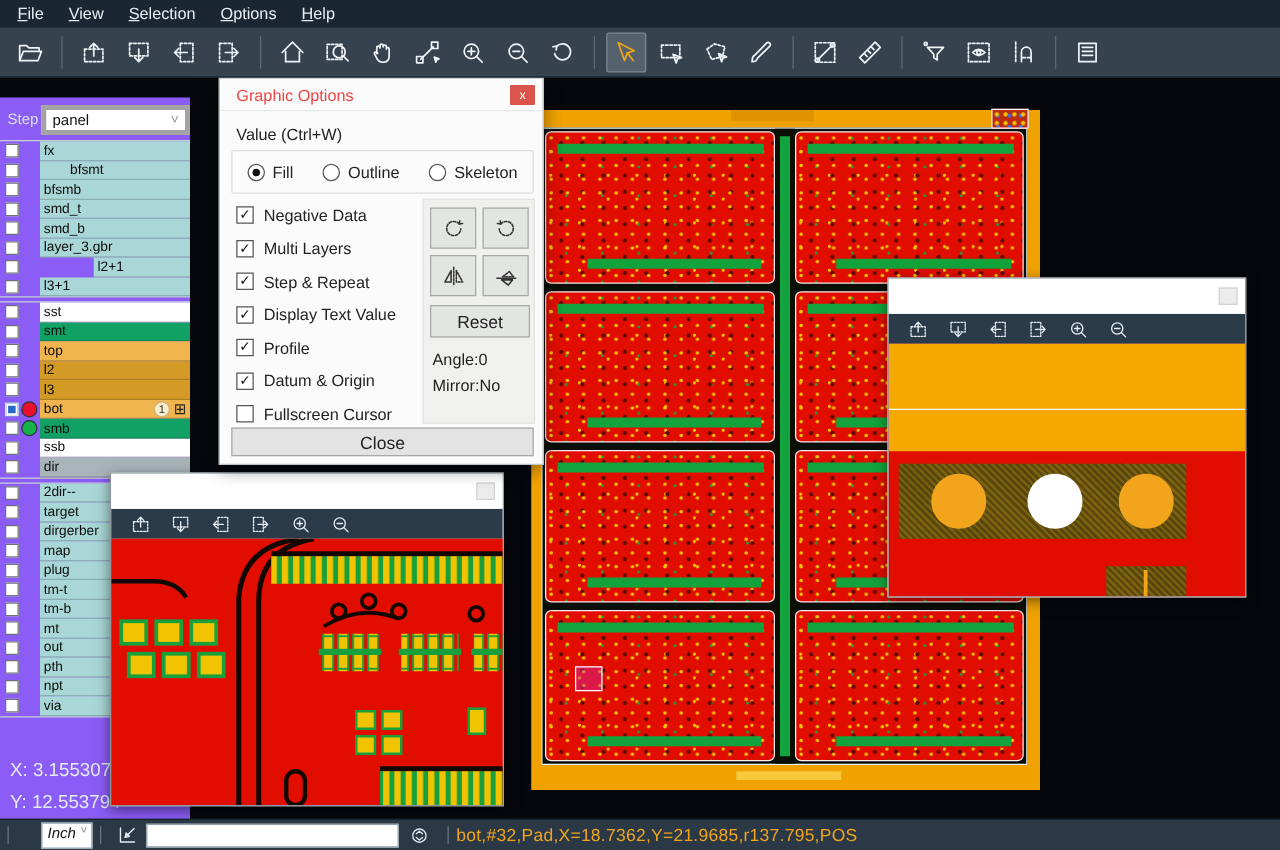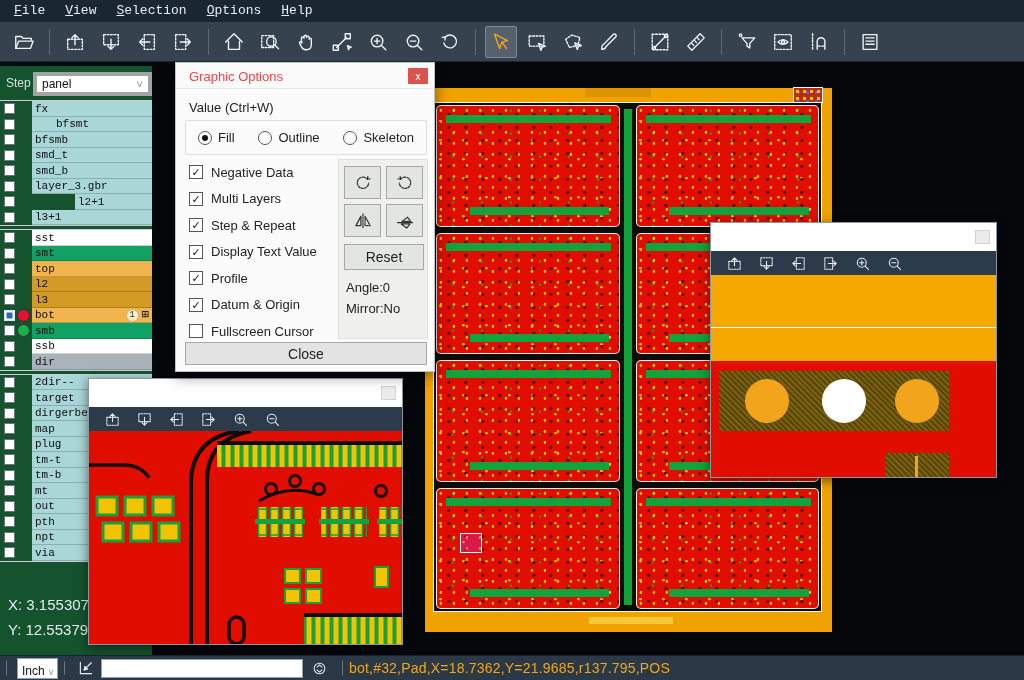--- a/index.html
+++ b/index.html
@@ -4,43 +4,43 @@
 <style>
   * { box-sizing: border-box; margin: 0; padding: 0; }
   html,body { width:1024px; height:680px; overflow:hidden; background:#05080d;
     font-family:"Liberation Sans", sans-serif; }
   .abs { position:absolute; }
   #app { position:relative; width:1024px; height:680px; background:#05080d; }
 
   
   #menubar { left:0; top:0; width:1024px; height:22px; background:#1a2733;
     display:flex; align-items:center; padding-left:4px; z-index:40; }
-  .mi { color:#e8eef4; font-size:13px; padding:0 10px; line-height:22px; display:inline-block; cursor:default;font-family:Liberation Mono, monospace; }
+  .mi { color:#e8eef4; font-size:13px; padding:0 10px; line-height:22px; display:inline-block; cursor:default; }
   .mi::first-letter { text-decoration:underline; }
 
   
   #toolbar { left:0; top:22px; width:1024px; height:40px; background:#36434f;
     border-bottom:1px solid #1c2630; display:flex; align-items:center; padding-left:6px; z-index:40; }
   .tb-btn { width:32px; height:32px; display:flex; align-items:center; justify-content:center;
     margin:0 2px; border-radius:2px; color:#eef3f7; }
   .tb-btn.sel { background:#55616d; border:1px solid #7c8a96; color:#f2a51c; }
   .tb-sep { width:1px; height:26px; background:#5d6b77; margin:0 7px; }
   .ic { width:22px; height:22px; fill:none; stroke:currentColor; stroke-width:1.5;
     stroke-linecap:round; stroke-linejoin:round; }
 
   
-  #sidebar { left:0; top:66px; width:152px; height:593px; background:#14532d; z-index:5; }
+  #sidebar { left:0; top:78px; width:152px; height:593px; background:#8b5cf6; z-index:5; }
   #step-row { position:absolute; left:0; top:6px; width:152px; height:24px; }
   #step-label { position:absolute; left:6px; top:4px; color:#d7e0e8; font-size:12px; }
   #step-select { position:absolute; left:33px; top:0; width:119px; height:24px; background:#fff;
     border:4px solid #a3a3a3; display:flex; align-items:center; justify-content:space-between;
     font-size:12px; color:#111; padding-left:5px; }
   #step-select .chev { color:#8a949c; font-size:11px; padding-right:5px; }
   #rows { position:absolute; left:0; top:34px; right:0; }
-  .lgroup { border:1px solid #c9d0d5; border-left:none; border-right:none; margin-bottom:3px;font-family:Liberation Mono, monospace; }
+  .lgroup { border:1px solid #c9d0d5; border-left:none; border-right:none; margin-bottom:3px; }
   .lrow { display:flex; align-items:center; height:15.5px; }
   .cb { width:11px; height:11px; background:#fff; border:1px solid #6b747c; margin-left:4px; flex:none; }
   .cb.on { background:#2668c8; box-shadow:inset 0 0 0 1.5px #fff; border-color:#dfe5ea; }
   .dotslot { width:15px; height:13px; flex:none; margin-left:1px; position:relative; }
   .dot { position:absolute; left:1px; top:0; width:13px; height:13px; border-radius:50%;
     border:1px solid #2b333a; }
   .lbar { flex:1; height:15.5px; margin-left:1px; padding-left:3px; font-size:11px; color:#0c0c0c;
     display:flex; align-items:center; box-shadow:inset 0 -1px rgba(0,0,0,.18); white-space:nowrap; overflow:hidden; }
   .badge { width:13px; height:13px; border-radius:50%; background:#f8ecca; border:1px solid #cdb27c;
     font-size:9px; color:#333; display:flex; align-items:center; justify-content:center; margin-left:auto; }
@@ -132,21 +132,21 @@
   #dlg-angle  { position:absolute; left:7px; top:120px; font-size:13px; color:#222; }
   #dlg-mirror { position:absolute; left:7px; top:141px; font-size:13px; color:#222; }
   #dlg-closebtn { position:absolute; left:9px; top:279px; width:242px; height:23px; background:#e3e3e3;
     border:1px solid #a8a8a8; font-size:14px; color:#222; display:flex; align-items:center; justify-content:center; }
 
   
   #statusbar { left:0; top:655px; width:1024px; height:25px; background:#2b3947;
     border-top:1px solid #18222c; display:flex; align-items:center; z-index:40; }
   .sb-sep { width:1px; height:14px; background:#697684; margin:0 6px; }
   #unit-select { width:41px; height:21px; background:#fff; border:1px solid #8fa0ac; display:flex;
-    align-items:flex-end; justify-content:space-between; font-size:12px; color:#111; padding-left:4px; margin-left:4px; }
+    align-items:flex-start; justify-content:space-between; font-size:12px; color:#111; padding-left:4px; margin-left:20px;font-style:italic; }
   #unit-select .chev { color:#8a949c; font-size:10px; padding-right:3px; }
   #sb-corner { color:#e6edf3; margin:0 6px; display:flex; }
   #sb-input { width:202px; height:19px; background:#fff; border:1px solid #8fa0ac; font-size:12px;
     padding:0 4px; color:#111; }
   #sb-sync { color:#dfe7ee; margin:0 8px; display:flex; }
   #sb-status { color:#f2a51c; font-size:14px; letter-spacing:.2px; }
 </style>
 </head>
 <body>
 

